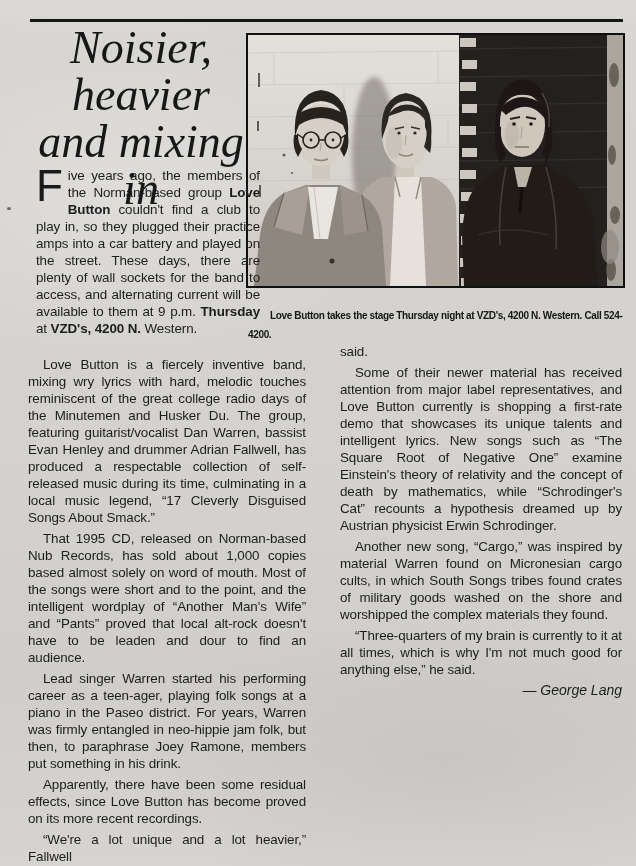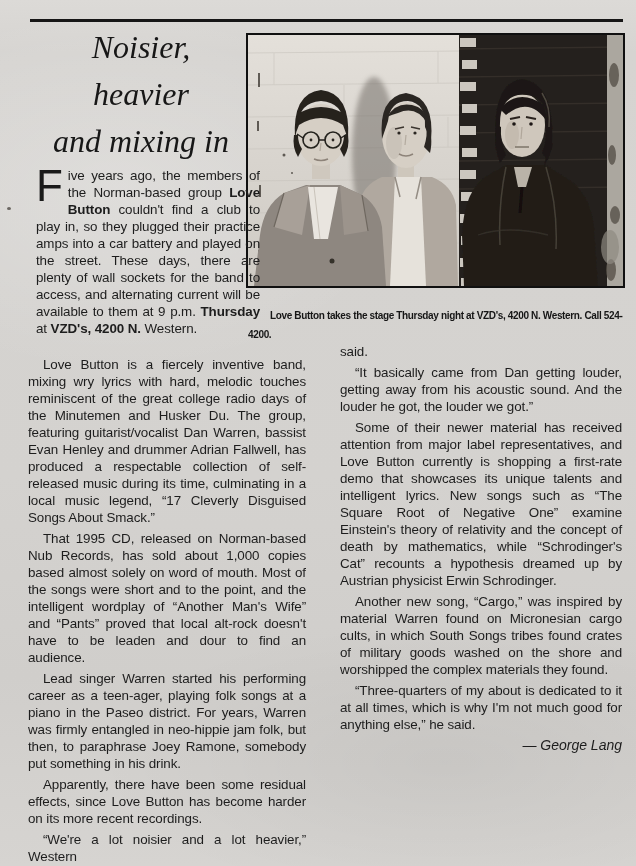--- a/index.html
+++ b/index.html
@@ -12,21 +12,21 @@
     font-family:"Liberation Sans","DejaVu Sans",sans-serif;
     color:#1b1b1b;
   }
   .top-rule{position:absolute;left:30px;top:19px;width:593px;height:3px;background:#161616;}
   .speck{position:absolute;left:7px;top:207px;width:4px;height:3px;background:#6a6661;border-radius:50%;}
 
   .headline{
     position:absolute;left:34px;top:24px;width:214px;
     font-family:"Liberation Serif","DejaVu Serif",serif;
     font-style:italic;font-weight:400;
-    font-size:32px;line-height:47px;text-align:center;color:#171717;
+    font-size:46px;line-height:47px;text-align:center;color:#171717;
   }
 
   .photo-frame{
     position:absolute;left:246px;top:33px;width:375px;height:251px;
     border:2px solid #101010;background:#d8d4ce;
   }
   .photo-frame svg{display:block;}
 
   .caption{
     position:absolute;left:248px;top:297px;width:382px;
@@ -222,29 +222,28 @@
 
   <div class="intro bodytext">
     <p class="lede">
       <span class="dropcap">F</span><span><span>ive years ago, the members of the Norman-based group </span><span class="b">Love Button</span><span> couldn't find a club to play in, so they plugged their practice amps into a car battery and played on the street. These days, there are plenty of wall sockets for the band to access, and alternating current will be available to them at 9 p.m. </span><span class="b">Thursday</span><span> at </span><span class="b">VZD's, 4200 N.</span><span> Western.</span></span>
     </p>
   </div>
 
   <div class="col-left bodytext">
       <p class="para">Love Button is a fiercely inventive band, mixing wry lyrics with hard, melodic touches reminiscent of the great college radio days of the Minutemen and Husker Du. The group, featuring guitarist/vocalist Dan Warren, bassist Evan Henley and drummer Adrian Fallwell, has produced a respectable collection of self-released music during its time, culminating in a local music legend, “17 Cleverly Disguised Songs About Smack.”</p>
       <p class="para">That 1995 CD, released on Norman-based Nub Records, has sold about 1,000 copies based almost solely on word of mouth. Most of the songs were short and to the point, and the intelligent wordplay of “Another Man's Wife” and “Pants” proved that local alt-rock doesn't have to be leaden and dour to find an audience.</p>
-      <p class="para">Lead singer Warren started his performing career as a teen-ager, playing folk songs at a piano in the Paseo district. For years, Warren was firmly entangled in neo-hippie jam folk, but then, to paraphrase Joey Ramone, somebody put something in his drink.</p>
-      <p class="para">Apparently, there have been some residual effects, since Love Button has become harder on its more recent recordings.</p>
-      <p class="para">“We're a lot noisier and a lot heavier,” Western</p>
+      <p class="para">Lead singer Warren started his performing career as a teen-ager, playing folk songs at a piano in the Paseo district. For years, Warren was firmly entangled in neo-hippie jam folk, but then, to paraphrase Joey Ramone, members put something in his drink.</p>
+      <p class="para">Apparently, there have been some residual effects, since Love Button has become proved on its more recent recordings.</p>
+      <p class="para">“We're a lot unique and a lot heavier,” Fallwell</p>
     </div>
 
   <div class="col-right bodytext">
     <div>
         <p class="para no-indent">said.</p>
-        <p class="para">“It basically came from Dan getting louder, getting away from his acoustic sound. And the louder he got, the louder we got.”</p>
         <p class="para">Some of their newer material has received attention from major label representatives, and Love Button currently is shopping a first-rate demo that showcases its unique talents and intelligent lyrics. New songs such as “The Square Root of Negative One” examine Einstein's theory of relativity and the concept of death by mathematics, while “Schrodinger's Cat” recounts a hypothesis dreamed up by Austrian physicist Erwin Schrodinger.</p>
         <p class="para">Another new song, “Cargo,” was inspired by material Warren found on Micronesian cargo cults, in which South Songs tribes found crates of military goods washed on the shore and worshipped the complex materials they found.</p>
-        <p class="para">“Three-quarters of my about is dedicated to it at all times, which is why I'm not much good for anything else,” he said.</p>
+        <p class="para">“Three-quarters of my brain is currently to it at all times, which is why I'm not much good for anything else,” he said.</p>
       </div>
     <p class="para no-indent byline">— George Lang</p>
   </div>
 
 </div>
 
 </body></html>

